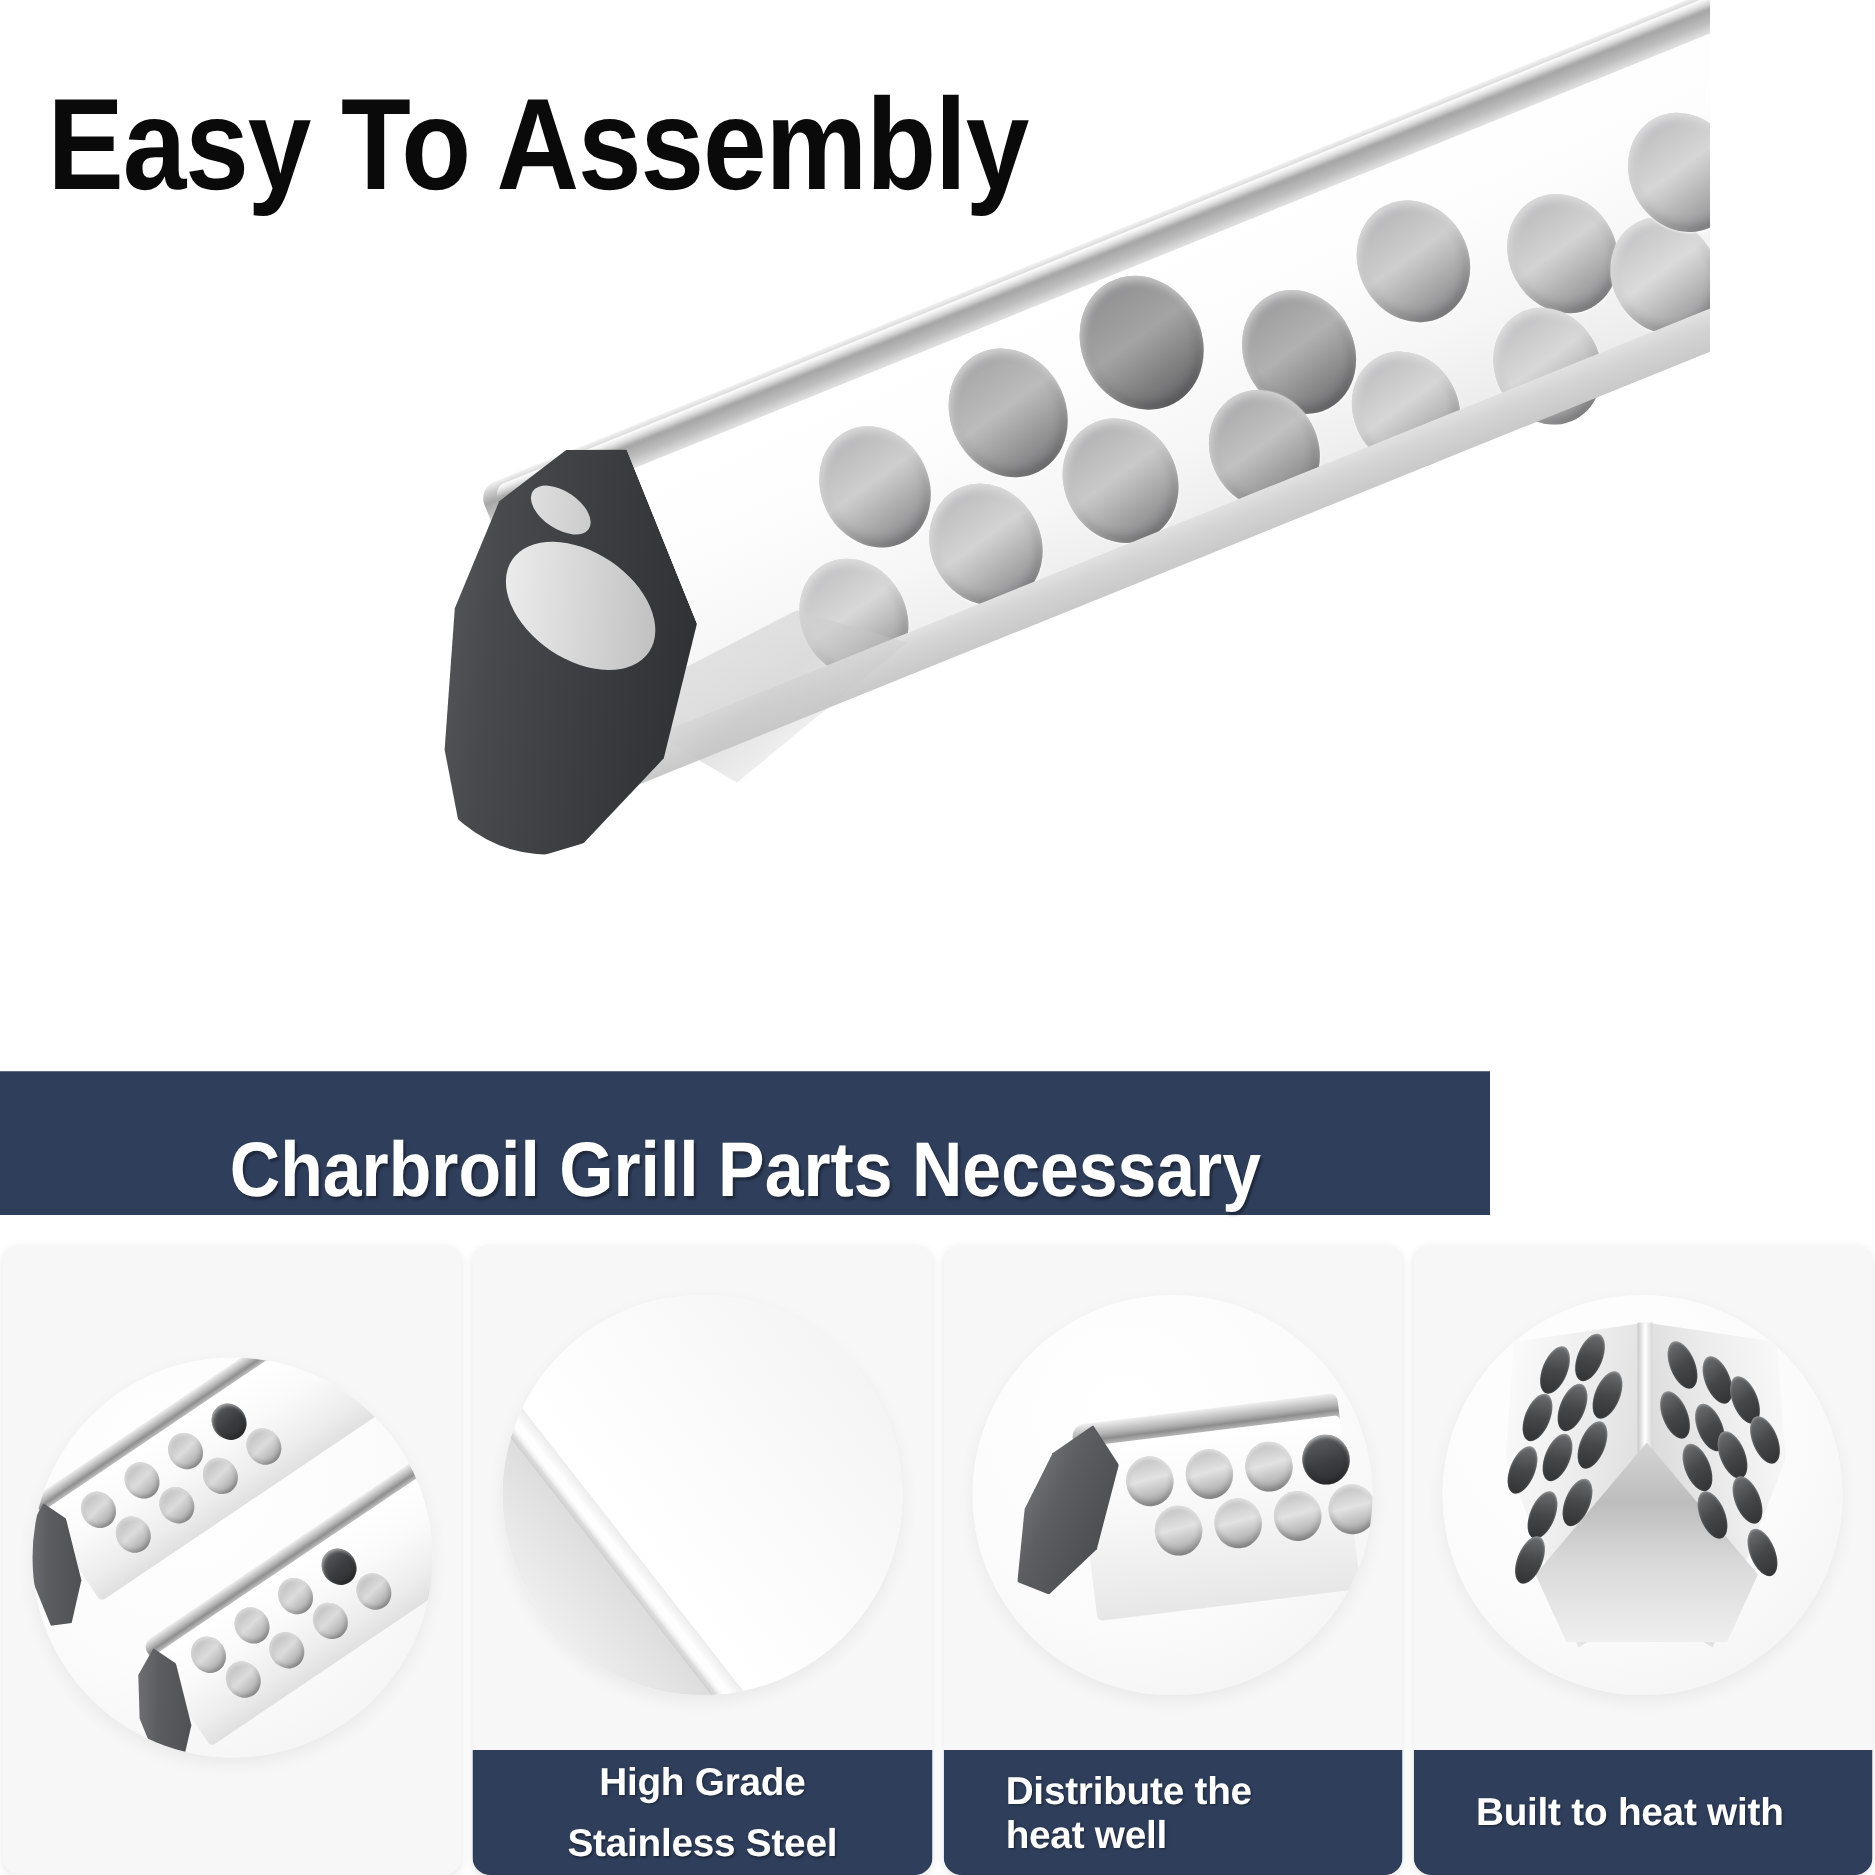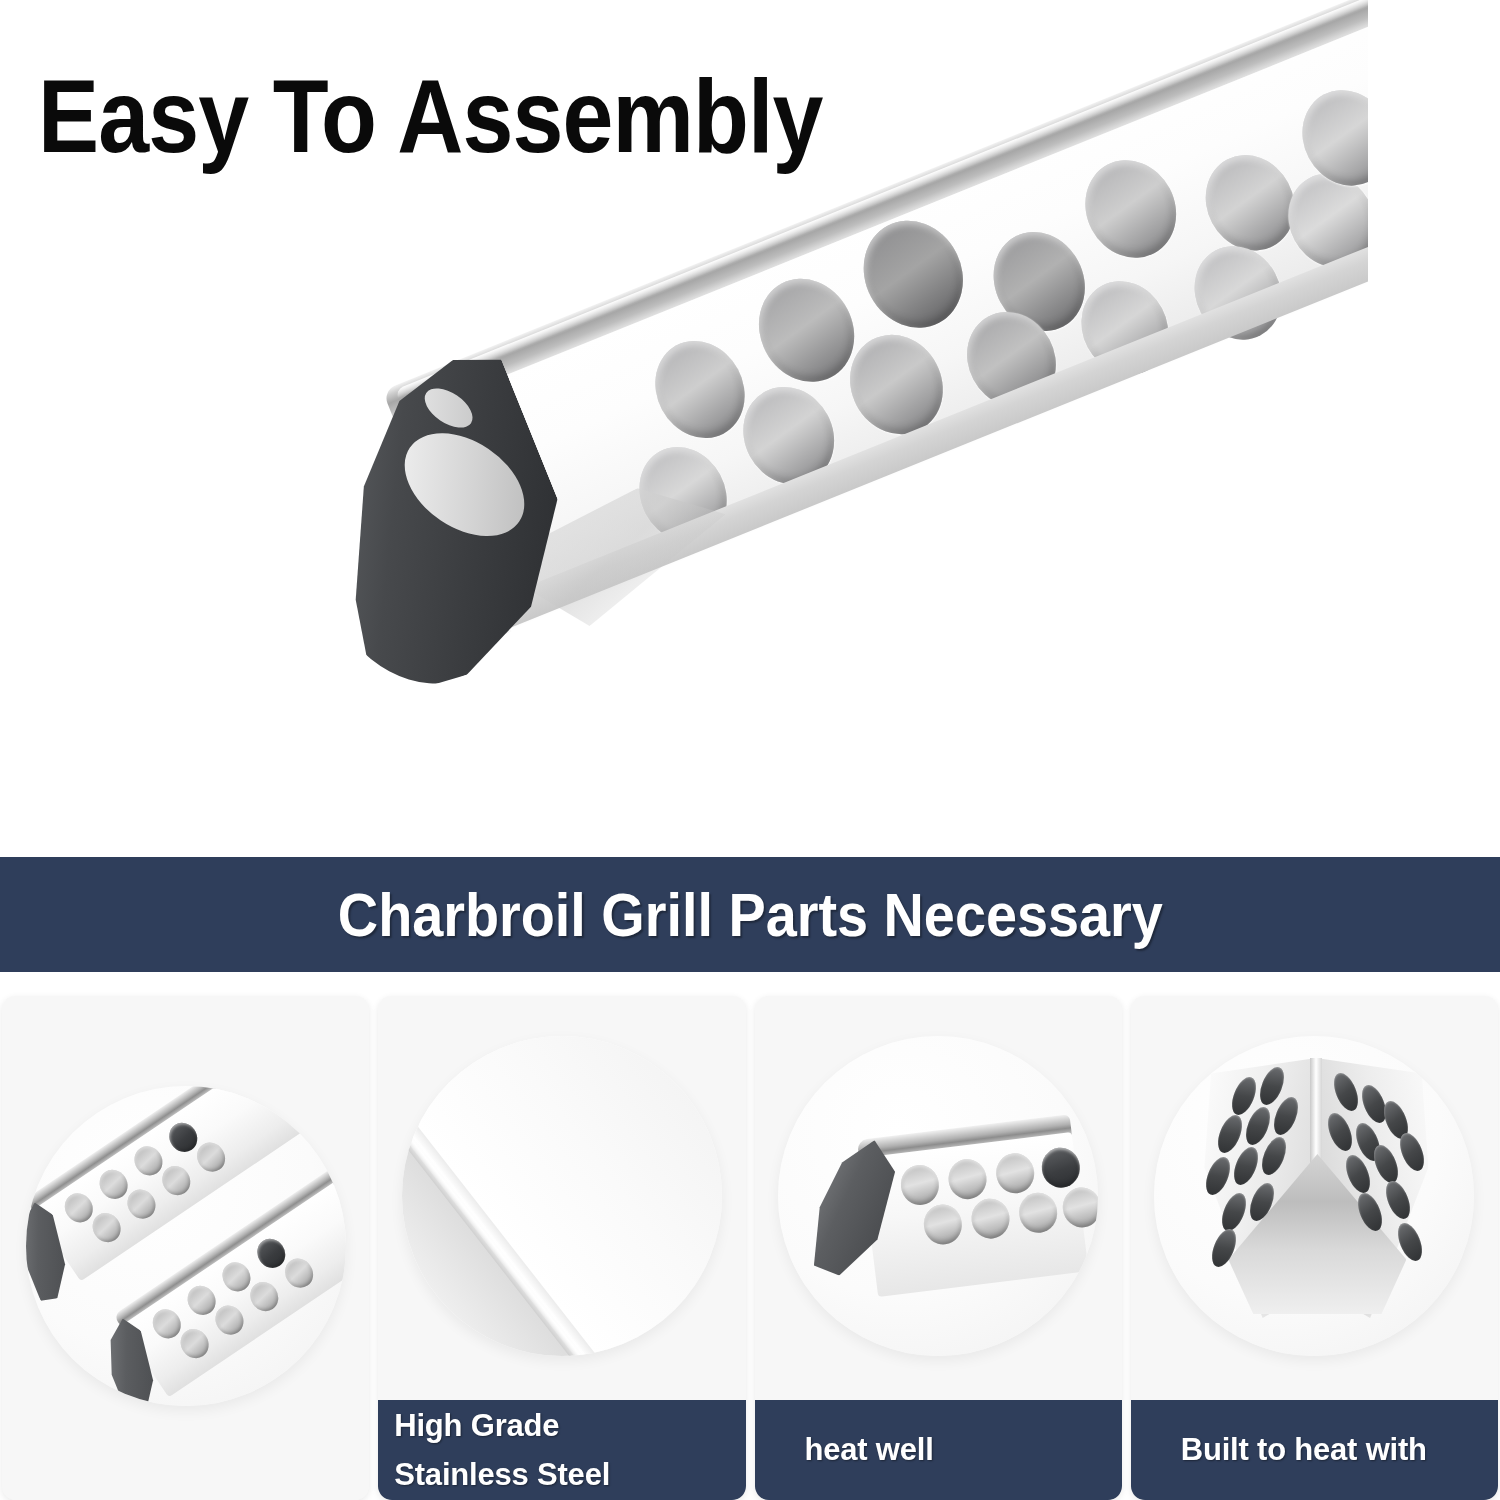--- a/index.html
+++ b/index.html
@@ -200,25 +200,25 @@
       inset 0 4px 7px rgba(255,255,255,0.55),
       inset 0 -5px 9px rgba(0,0,0,0.22),
       0 1px 2px rgba(255,255,255,0.8);
   }
 
   
   .banner {
     position: absolute;
     left: 0;
     top: 857px;
-    width: 1500px;
+    width: 1192px;
     height: 115px;
     background: #2f3e5b;
     display: flex;
-    align-items: center;
+    align-items: flex-end;
     justify-content: center;
   }
 
   .banner-text {
     color: #ffffff;
     font-size: 62px;
     font-weight: bold;
     letter-spacing: 0px;
     font-family: "Liberation Sans Narrow", "Liberation Sans", sans-serif;
     transform: scaleX(0.9);
@@ -282,21 +282,21 @@
     line-height: 1.14;
     font-weight: bold;
     letter-spacing: -0.2px;
     text-shadow: 1px 1px 2px rgba(0,0,0,0.4);
     border-radius: 0 0 12px 12px;
   }
 
   .card-caption.centered {
     text-align: center;
     padding: 0 16px;
-    align-items: flex-start;
+    align-items: center;
     gap: 13px;
   }
 
   
   .mini-tent {
     position: absolute;
     border-radius: 6px 10px 8px 6px;
   }
 
   .mt-face {
@@ -525,20 +525,21 @@
               <div class="c3-hole" style="left: 188px; top: 48px; width: 38px; height: 40px;"></div>
               <div class="c3-hole" style="left: 234px; top: 48px; width: 38px; height: 40px; background: linear-gradient(170deg, rgb(96, 98, 101), rgb(60, 62, 65) 55%, rgb(44, 46, 49));"></div>
               <div class="c3-hole" style="left: 110px; top: 90px; width: 38px; height: 40px;"></div>
               <div class="c3-hole" style="left: 158px; top: 90px; width: 38px; height: 40px;"></div>
               <div class="c3-hole" style="left: 206px; top: 90px; width: 38px; height: 40px;"></div>
               <div class="c3-hole" style="left: 250px; top: 90px; width: 38px; height: 40px;"></div>
             </div>
         </div>
       </div>
       <div class="card-caption">
+        <span>Distribute the</span>
         <span>heat well</span>
       </div>
     </div>
 
     <div class="card">
       <div class="card-photo">
         <div class="photo-circle">
           <div class="c4-v" id="c4art">
             <div class="c4-left"></div>
             <div class="c4-right"></div>

